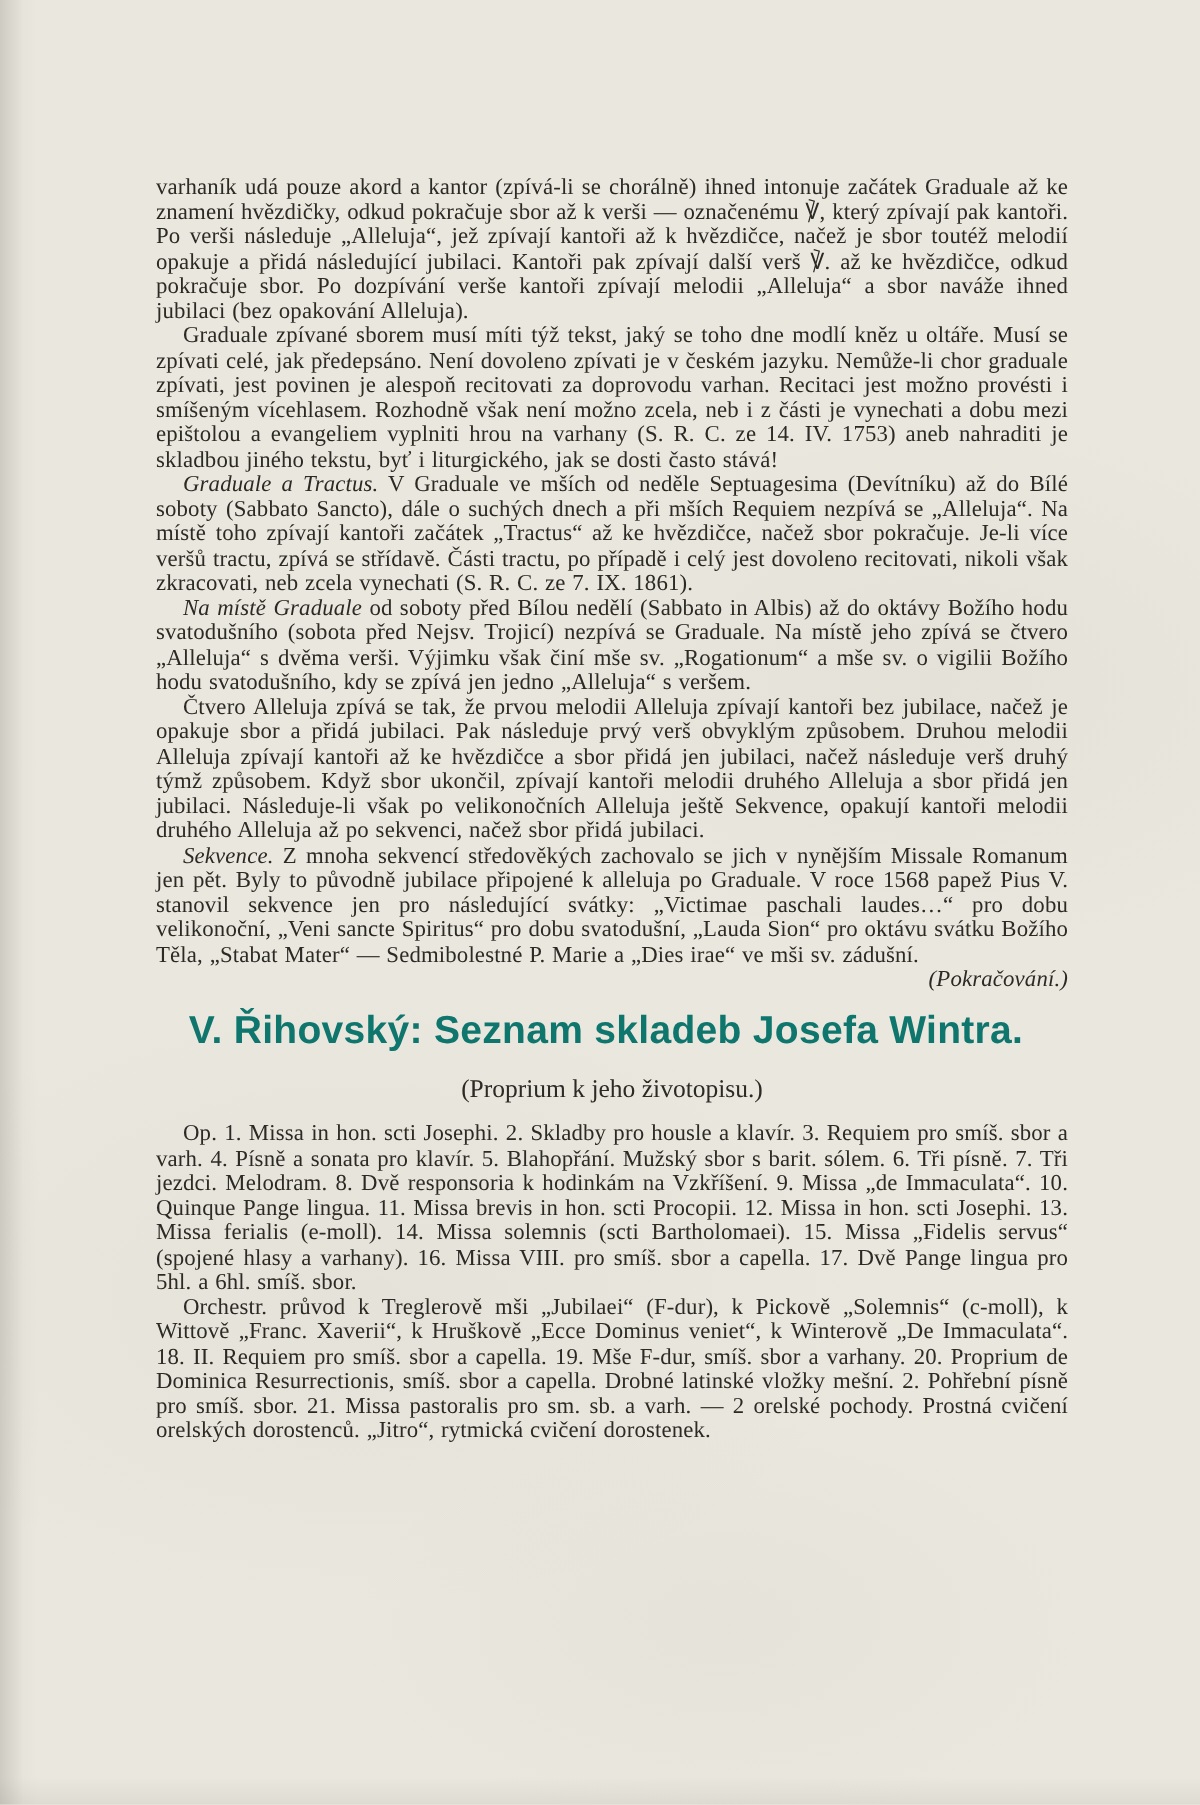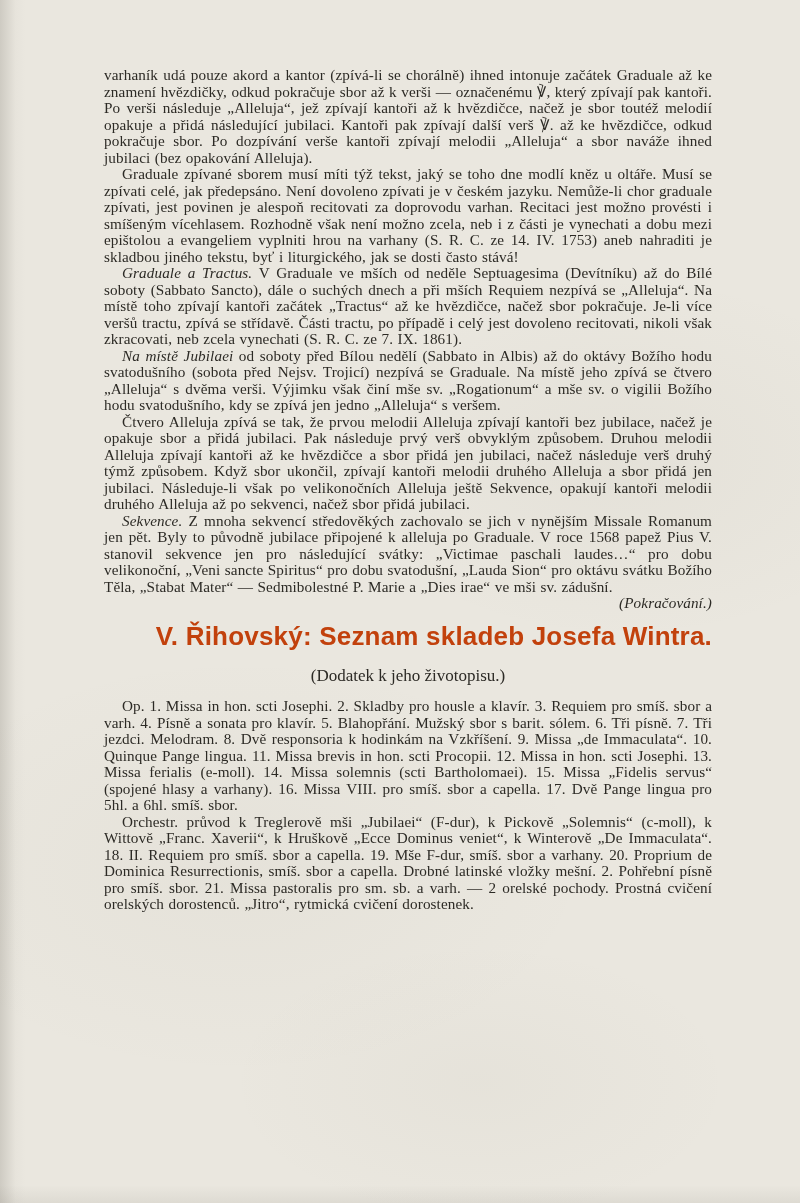--- a/index.html
+++ b/index.html
@@ -34,21 +34,21 @@
     inset: 0;
     background:
       radial-gradient(420px 260px at 78% 38%, rgba(120,115,95,0.05), rgba(120,115,95,0) 70%),
       radial-gradient(500px 300px at 30% 72%, rgba(120,115,95,0.045), rgba(120,115,95,0) 70%),
       radial-gradient(360px 200px at 60% 90%, rgba(120,115,95,0.04), rgba(120,115,95,0) 70%);
     pointer-events: none;
   }
   .page {
     position: relative;
     box-sizing: border-box;
-    padding: 67px 88px 0 104px;
+    padding: 117px 88px 0 104px;
   }
   .body-text p {
     margin: 0;
     font-size: 15.2px;
     line-height: 16.5px;
     text-align: justify;
     letter-spacing: 0.1px;
     word-spacing: 0.6px;
   }
   .body-text p.indent {
@@ -58,23 +58,23 @@
   }
   .pokracovani {
     float: right;
     font-style: italic;
   }
   .section-heading {
     font-family: "Liberation Sans", "DejaVu Sans", sans-serif;
     font-weight: 700;
     font-size: 26px;
     letter-spacing: 0.2px;
-    color: #c2410c;
+    color: #0f766e;
     margin: 26px 0 0 -8px;
-    text-align: right;
+    text-align: center;
     white-space: nowrap;
   }
   .section-subheading {
     font-size: 17px;
     text-align: center;
     margin: 14px 0 12px 0;
     font-weight: 400;
   }
   .page-number {
     text-align: center;
@@ -89,27 +89,27 @@
 <div class="paper-mottle"></div>
 <div class="scan-shade-left"></div>
 <div class="scan-shade-bottom"></div>
 
 <div class="page">
 
   <div class="body-text">
     <p><em class="lead"></em><span>varhaník udá pouze akord a kantor (zpívá-li se chorálně) ihned intonuje začátek Graduale až ke znamení hvězdičky, odkud pokračuje sbor až k verši — označenému ℣, který zpívají pak kantoři. Po verši následuje „Alleluja“, jež zpívají kantoři až k hvězdičce, načež je sbor toutéž melodií opakuje a přidá následující jubilaci. Kantoři pak zpívají další verš ℣. až ke hvězdičce, odkud pokračuje sbor. Po dozpívání verše kantoři zpívají melodii „Alleluja“ a sbor naváže ihned jubilaci (bez opakování Alleluja).</span></p>
     <p class="indent"><em class="lead"></em><span>Graduale zpívané sborem musí míti týž tekst, jaký se toho dne modlí kněz u oltáře. Musí se zpívati celé, jak předepsáno. Není dovoleno zpívati je v českém jazyku. Nemůže-li chor graduale zpívati, jest povinen je alespoň recitovati za doprovodu varhan. Recitaci jest možno provésti i smíšeným vícehlasem. Rozhodně však není možno zcela, neb i z části je vynechati a dobu mezi epištolou a evangeliem vyplniti hrou na varhany (S. R. C. ze 14. IV. 1753) aneb nahraditi je skladbou jiného tekstu, byť i liturgického, jak se dosti často stává!</span></p>
     <p class="indent"><em class="lead">Graduale a Tractus.</em><span> V Graduale ve mších od neděle Septuagesima (Devítníku) až do Bílé soboty (Sabbato Sancto), dále o suchých dnech a při mších Requiem nezpívá se „Alleluja“. Na místě toho zpívají kantoři začátek „Tractus“ až ke hvězdičce, načež sbor pokračuje. Je-li více veršů tractu, zpívá se střídavě. Části tractu, po případě i celý jest dovoleno recitovati, nikoli však zkracovati, neb zcela vynechati (S. R. C. ze 7. IX. 1861).</span></p>
-    <p class="indent"><em class="lead">Na místě Jubilaei</em><span> od soboty před Bílou nedělí (Sabbato in Albis) až do oktávy Božího hodu svatodušního (sobota před Nejsv. Trojicí) nezpívá se Graduale. Na místě jeho zpívá se čtvero „Alleluja“ s dvěma verši. Výjimku však činí mše sv. „Rogationum“ a mše sv. o vigilii Božího hodu svatodušního, kdy se zpívá jen jedno „Alleluja“ s veršem.</span></p>
+    <p class="indent"><em class="lead">Na místě Graduale</em><span> od soboty před Bílou nedělí (Sabbato in Albis) až do oktávy Božího hodu svatodušního (sobota před Nejsv. Trojicí) nezpívá se Graduale. Na místě jeho zpívá se čtvero „Alleluja“ s dvěma verši. Výjimku však činí mše sv. „Rogationum“ a mše sv. o vigilii Božího hodu svatodušního, kdy se zpívá jen jedno „Alleluja“ s veršem.</span></p>
     <p class="indent"><em class="lead"></em><span>Čtvero Alleluja zpívá se tak, že prvou melodii Alleluja zpívají kantoři bez jubilace, načež je opakuje sbor a přidá jubilaci. Pak následuje prvý verš obvyklým způsobem. Druhou melodii Alleluja zpívají kantoři až ke hvězdičce a sbor přidá jen jubilaci, načež následuje verš druhý týmž způsobem. Když sbor ukončil, zpívají kantoři melodii druhého Alleluja a sbor přidá jen jubilaci. Následuje-li však po velikonočních Alleluja ještě Sekvence, opakují kantoři melodii druhého Alleluja až po sekvenci, načež sbor přidá jubilaci.</span></p>
     <p class="indent"><em class="lead">Sekvence.</em><span> Z mnoha sekvencí středověkých zachovalo se jich v nynějším Missale Romanum jen pět. Byly to původně jubilace připojené k alleluja po Graduale. V roce 1568 papež Pius V. stanovil sekvence jen pro následující svátky: „Victimae paschali laudes…“ pro dobu velikonoční, „Veni sancte Spiritus“ pro dobu svatodušní, „Lauda Sion“ pro oktávu svátku Božího Těla, „Stabat Mater“ — Sedmibolestné P. Marie a „Dies irae“ ve mši sv. zádušní.</span><span class="pokracovani">(Pokračování.)</span></p>
   </div>
 
   <h1 class="section-heading">V. Řihovský: Seznam skladeb Josefa Wintra.</h1>
-  <div class="section-subheading">(Dodatek k jeho životopisu.)</div>
+  <div class="section-subheading">(Proprium k jeho životopisu.)</div>
 
   <div class="body-text">
     <p class="indent"><em class="lead"></em><span>Op. 1. Missa in hon. scti Josephi. 2. Skladby pro housle a klavír. 3. Requiem pro smíš. sbor a varh. 4. Písně a sonata pro klavír. 5. Blahopřání. Mužský sbor s barit. sólem. 6. Tři písně. 7. Tři jezdci. Melodram. 8. Dvě responsoria k hodinkám na Vzkříšení. 9. Missa „de Immaculata“. 10. Quinque Pange lingua. 11. Missa brevis in hon. scti Procopii. 12. Missa in hon. scti Josephi. 13. Missa ferialis (e-moll). 14. Missa solemnis (scti Bartholomaei). 15. Missa „Fidelis servus“ (spojené hlasy a varhany). 16. Missa VIII. pro smíš. sbor a capella. 17. Dvě Pange lingua pro 5hl. a 6hl. smíš. sbor.</span></p>
     <p class="indent"><em class="lead"></em><span>Orchestr. průvod k Treglerově mši „Jubilaei“ (F-dur), k Pickově „Solemnis“ (c-moll), k Wittově „Franc. Xaverii“, k Hruškově „Ecce Dominus veniet“, k Winterově „De Immaculata“. 18. II. Requiem pro smíš. sbor a capella. 19. Mše F-dur, smíš. sbor a varhany. 20. Proprium de Dominica Resurrectionis, smíš. sbor a capella. Drobné latinské vložky mešní. 2. Pohřební písně pro smíš. sbor. 21. Missa pastoralis pro sm. sb. a varh. — 2 orelské pochody. Prostná cvičení orelských dorostenců. „Jitro“, rytmická cvičení dorostenek.</span></p>
   </div>
 
 
 </div>
 
 </body></html>

